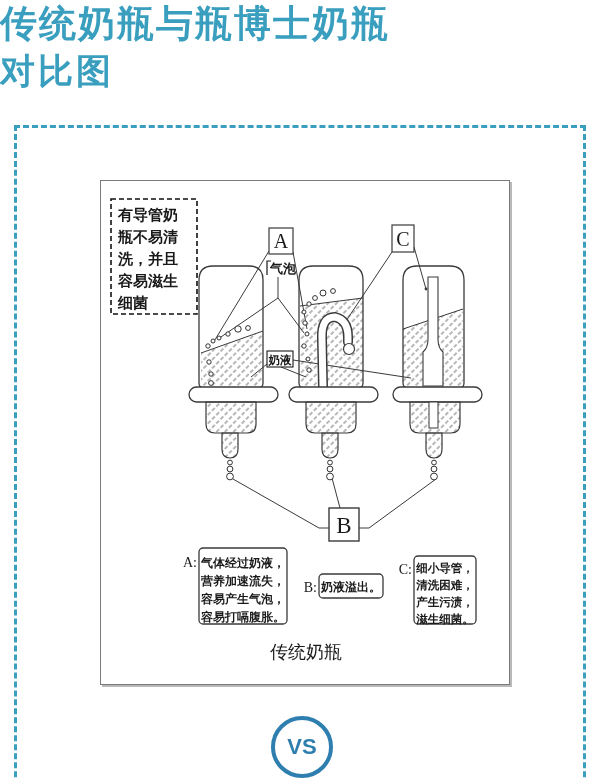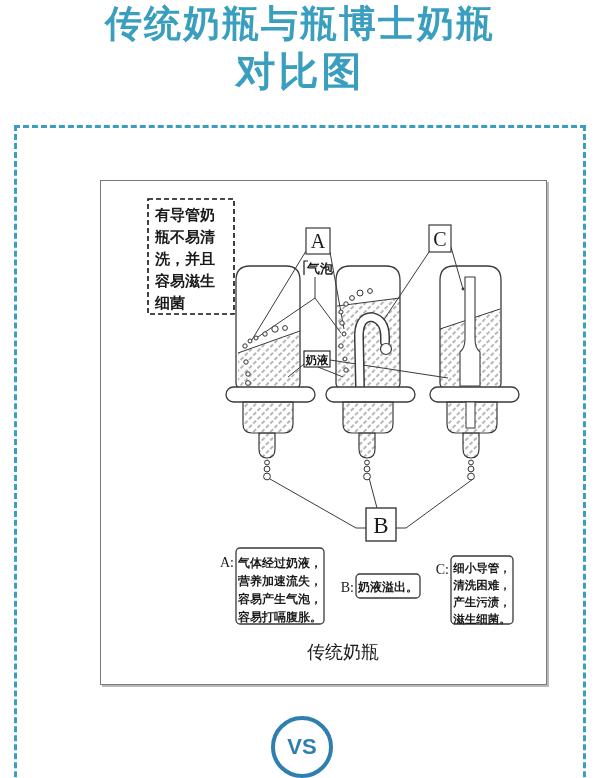--- a/index.html
+++ b/index.html
@@ -1,34 +1,33 @@
 <!DOCTYPE html>
 <html style="--accent: #3a9fbf; --vs: #2e7fb0;"><head>
 <meta charset="utf-8">
 <style>
   html,body{margin:0;padding:0;}
   body{
     width:600px;height:778px;position:relative;overflow:hidden;
     background:#ffffff;font-family:"Liberation Sans",sans-serif;
   }
   .title{
-    position:absolute;top:0;left:0;width:600px;text-align:center;
+    position:absolute;top:0;left:0;width:600px;text-align:left;
     color:var(--accent,#3a9fbf);font-weight:800;
   }
   .title .l1{font-size:37px;line-height:48px;letter-spacing:2px;}
-  .title .l2{font-size:40px;line-height:46px;letter-spacing:3px;}
+  .title .l2{font-size:35px;line-height:46px;letter-spacing:3px;}
   .outer-dashed{
     position:absolute;left:14px;top:125px;width:566px;height:700px;
     border:3px dashed var(--accent,#3a9fbf);background:transparent;
   }
   .diagram-box{
     position:absolute;left:100px;top:180px;width:408px;height:503px;
     background:#ffffff;border:1px solid #7a7a7a;
     box-shadow:2px 2px 0 #b9b9b9;
-    padding-left:37px;
   }
   .diagram-box svg{display:block;}
   .vs-badge{
     position:absolute;left:271px;top:716px;width:54px;height:54px;
     border:4px solid var(--vs,#2e7fb0);border-radius:50%;
     color:var(--vs,#2e7fb0);font-size:22px;font-weight:700;
     display:flex;align-items:center;justify-content:center;
     letter-spacing:0px;background:#fff;
   }
   text{fill:#1a1a1a;}

